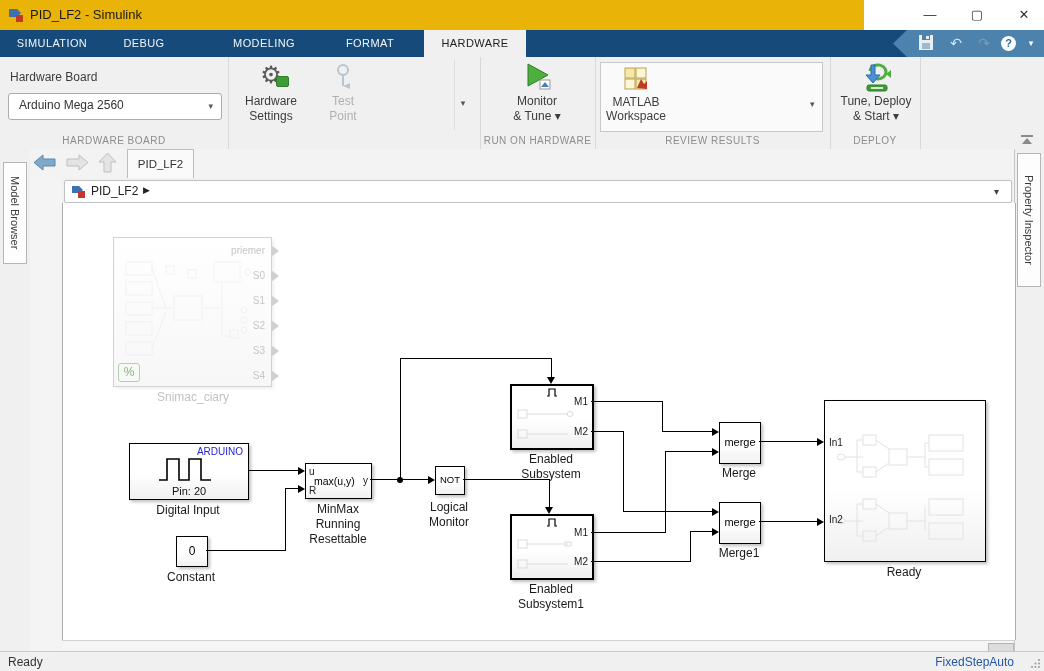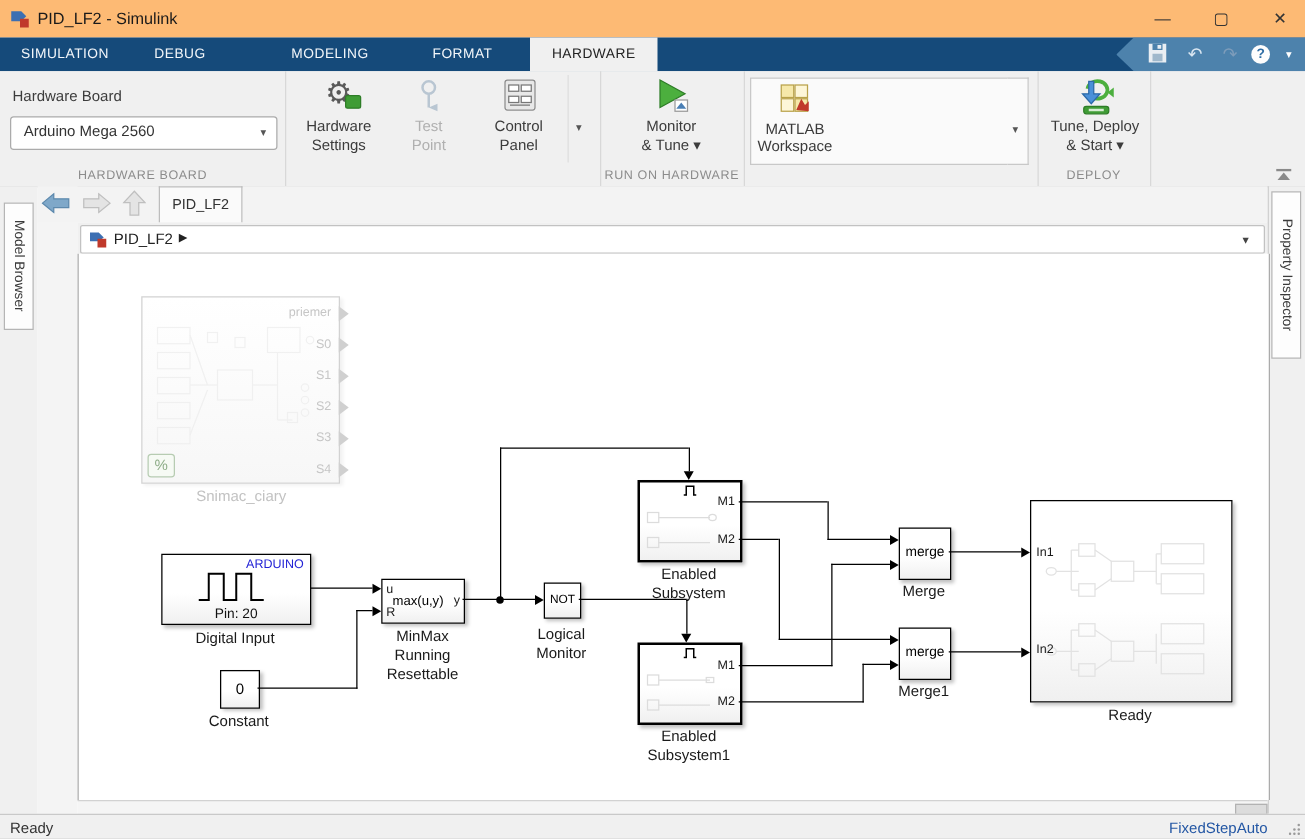--- a/index.html
+++ b/index.html
@@ -1,20 +1,20 @@
 <!DOCTYPE html>
 <html><head>
 <meta charset="utf-8">
 <style>
   html,body{margin:0;padding:0;background:#888;}
   #app{position:relative;width:1044px;height:671px;background:#fff;overflow:hidden;
        font-family:"Liberation Sans",sans-serif;-webkit-font-smoothing:antialiased;}
   .abs{position:absolute;}
   
-  .titlebar{left:0;top:0;width:1044px;height:30px;background:#fdba74;border-bottom:1px solid #e8e8e8;}
+  .titlebar{left:0;top:0;width:864px;height:30px;background:#eab308;border-bottom:1px solid #e8e8e8;}
   .title-text{left:30px;top:7px;font-size:13px;color:#1a1a1a;}
   .winbtn{top:4px;width:30px;height:22px;text-align:center;line-height:22px;font-size:13px;color:#333;cursor:pointer;}
   
   .tabstrip{left:0;top:30px;width:1044px;height:27px;background:#154a7a;}
   .ts-tab{top:0;height:27px;line-height:27px;text-align:center;color:#f2f6fa;font-size:11px;letter-spacing:.4px;cursor:pointer;}
   .ts-tab.active{background:#f0f0f0;color:#222;}
   .qa{left:893px;top:0;width:151px;height:27px;background:#4d82ac;
       clip-path:polygon(14px 0,100% 0,100% 100%,14px 100%,0 50%);}
   .qa-icon{top:3px;width:22px;height:21px;text-align:center;line-height:21px;font-size:14px;cursor:pointer;}
   .help-circle{top:6px;width:15px;height:15px;border-radius:50%;background:#fdfdfd;color:#2e6da4;
@@ -122,34 +122,20 @@
       <svg class="abs" style="left:22px;top:2px" width="22" height="28">
         <circle cx="11" cy="8" r="5" fill="none" stroke="#b9c6d2" stroke-width="2"></circle>
         <line x1="11" y1="13" x2="11" y2="24" stroke="#b9c6d2" stroke-width="2"></line>
         <polygon points="11,24 18,21 18,27" fill="#b9c6d2"></polygon>
       </svg>
       <div class="rb-lines disabled" style="margin-top:34px">
         <div>Test</div>
         <div>Point</div>
       </div>
     </div>
-    <div class="abs rb-btn" style="left:379px;width:72px;height:70px">
-      <svg class="abs" style="left:24px;top:3px" width="26" height="26">
-        <rect x="1" y="1" width="24" height="24" rx="2" fill="#e8e8e8" stroke="#8d8d8d"></rect>
-        <rect x="4" y="5" width="8" height="5" fill="#fff" stroke="#777"></rect>
-        <rect x="14" y="5" width="8" height="5" fill="#fff" stroke="#777"></rect>
-        <rect x="4" y="14" width="8" height="5" fill="#fff" stroke="#777"></rect>
-        <rect x="14" y="14" width="8" height="5" fill="#fff" stroke="#777"></rect>
-        <line x1="5" y1="21" x2="21" y2="21" stroke="#777"></line>
-      </svg>
-      <div class="rb-lines" style="margin-top:34px">
-        <div>Control</div>
-        <div>Panel</div>
-      </div>
-    </div>
     <div class="abs" style="left:454px;top:3px;width:16px;height:70px;border-left:1px solid #ddd;text-align:center">
       <span class="dd-glyph" style="position:relative;top:32px">▾</span>
     </div>
     <div class="abs sec-div" style="left:480px"></div>
 
     <div class="abs rb-btn" style="left:500px;width:74px;height:70px">
       <svg class="abs" style="left:24px;top:2px" width="28" height="30">
         <polygon points="4,2 24,13 4,24" fill="#4caf3e" stroke="#2e7d27"></polygon>
         <rect x="16" y="18" width="10" height="9" fill="#fff" stroke="#999"></rect>
         <polygon points="17,25 21,20 25,25" fill="#4a7fb5"></polygon>
@@ -173,20 +159,21 @@
         </svg>
         <div class="rb-lines" style="line-height:14px">
           <div>MATLAB</div>
           <div>Workspace</div>
         </div>
       </div>
     </div>
     <div class="abs gal-dd">
       <span class="dd-glyph" style="position:relative;left:4px;top:30px">▾</span>
     </div>
+    <div class="abs sec-label" style="left:595px;width:235px">REVIEW RESULTS</div>
     <div class="abs sec-div" style="left:830px"></div>
 
     <div class="abs rb-btn" style="left:836px;width:80px;height:70px">
       <svg class="abs" style="left:26px;top:1px" width="30" height="32">
         <path d="M8,10 a8,7 0 1 1 4,7" fill="none" stroke="#4caf3e" stroke-width="3"></path>
         <polygon points="24,13 29,9 29,17" fill="#4caf3e"></polygon>
         <polygon points="9,4 9,14 4,14 11,22 18,14 13,14 13,4" fill="#4a90d9" stroke="#2d6aa8"></polygon>
         <rect x="5" y="24" width="20" height="6" rx="2" fill="#3f9c35" stroke="#2e7d27"></rect>
         <rect x="9" y="26" width="12" height="2" fill="#d7ecd2"></rect>
       </svg>

